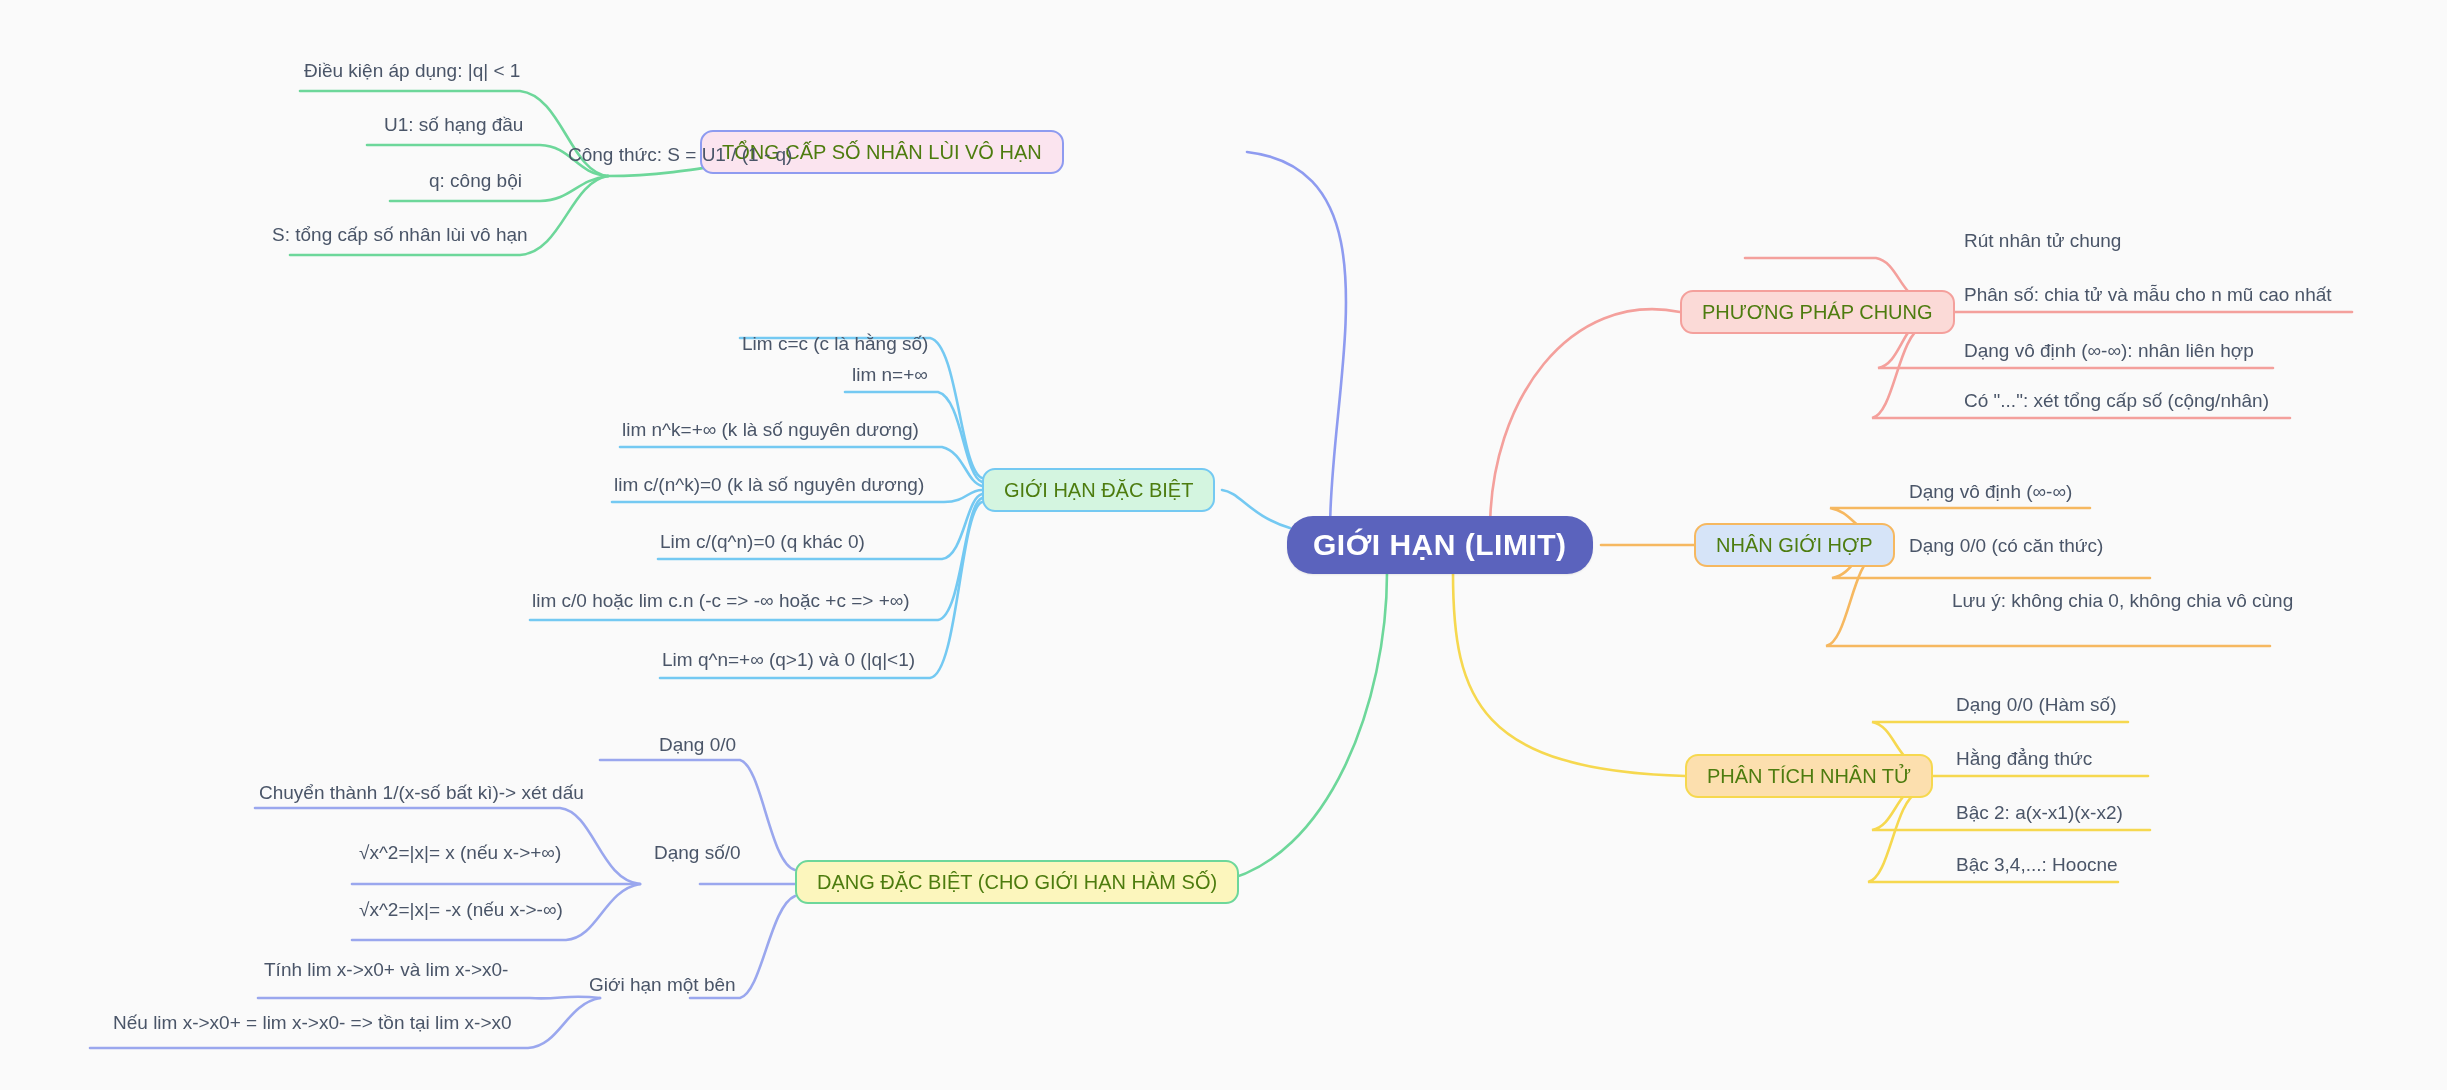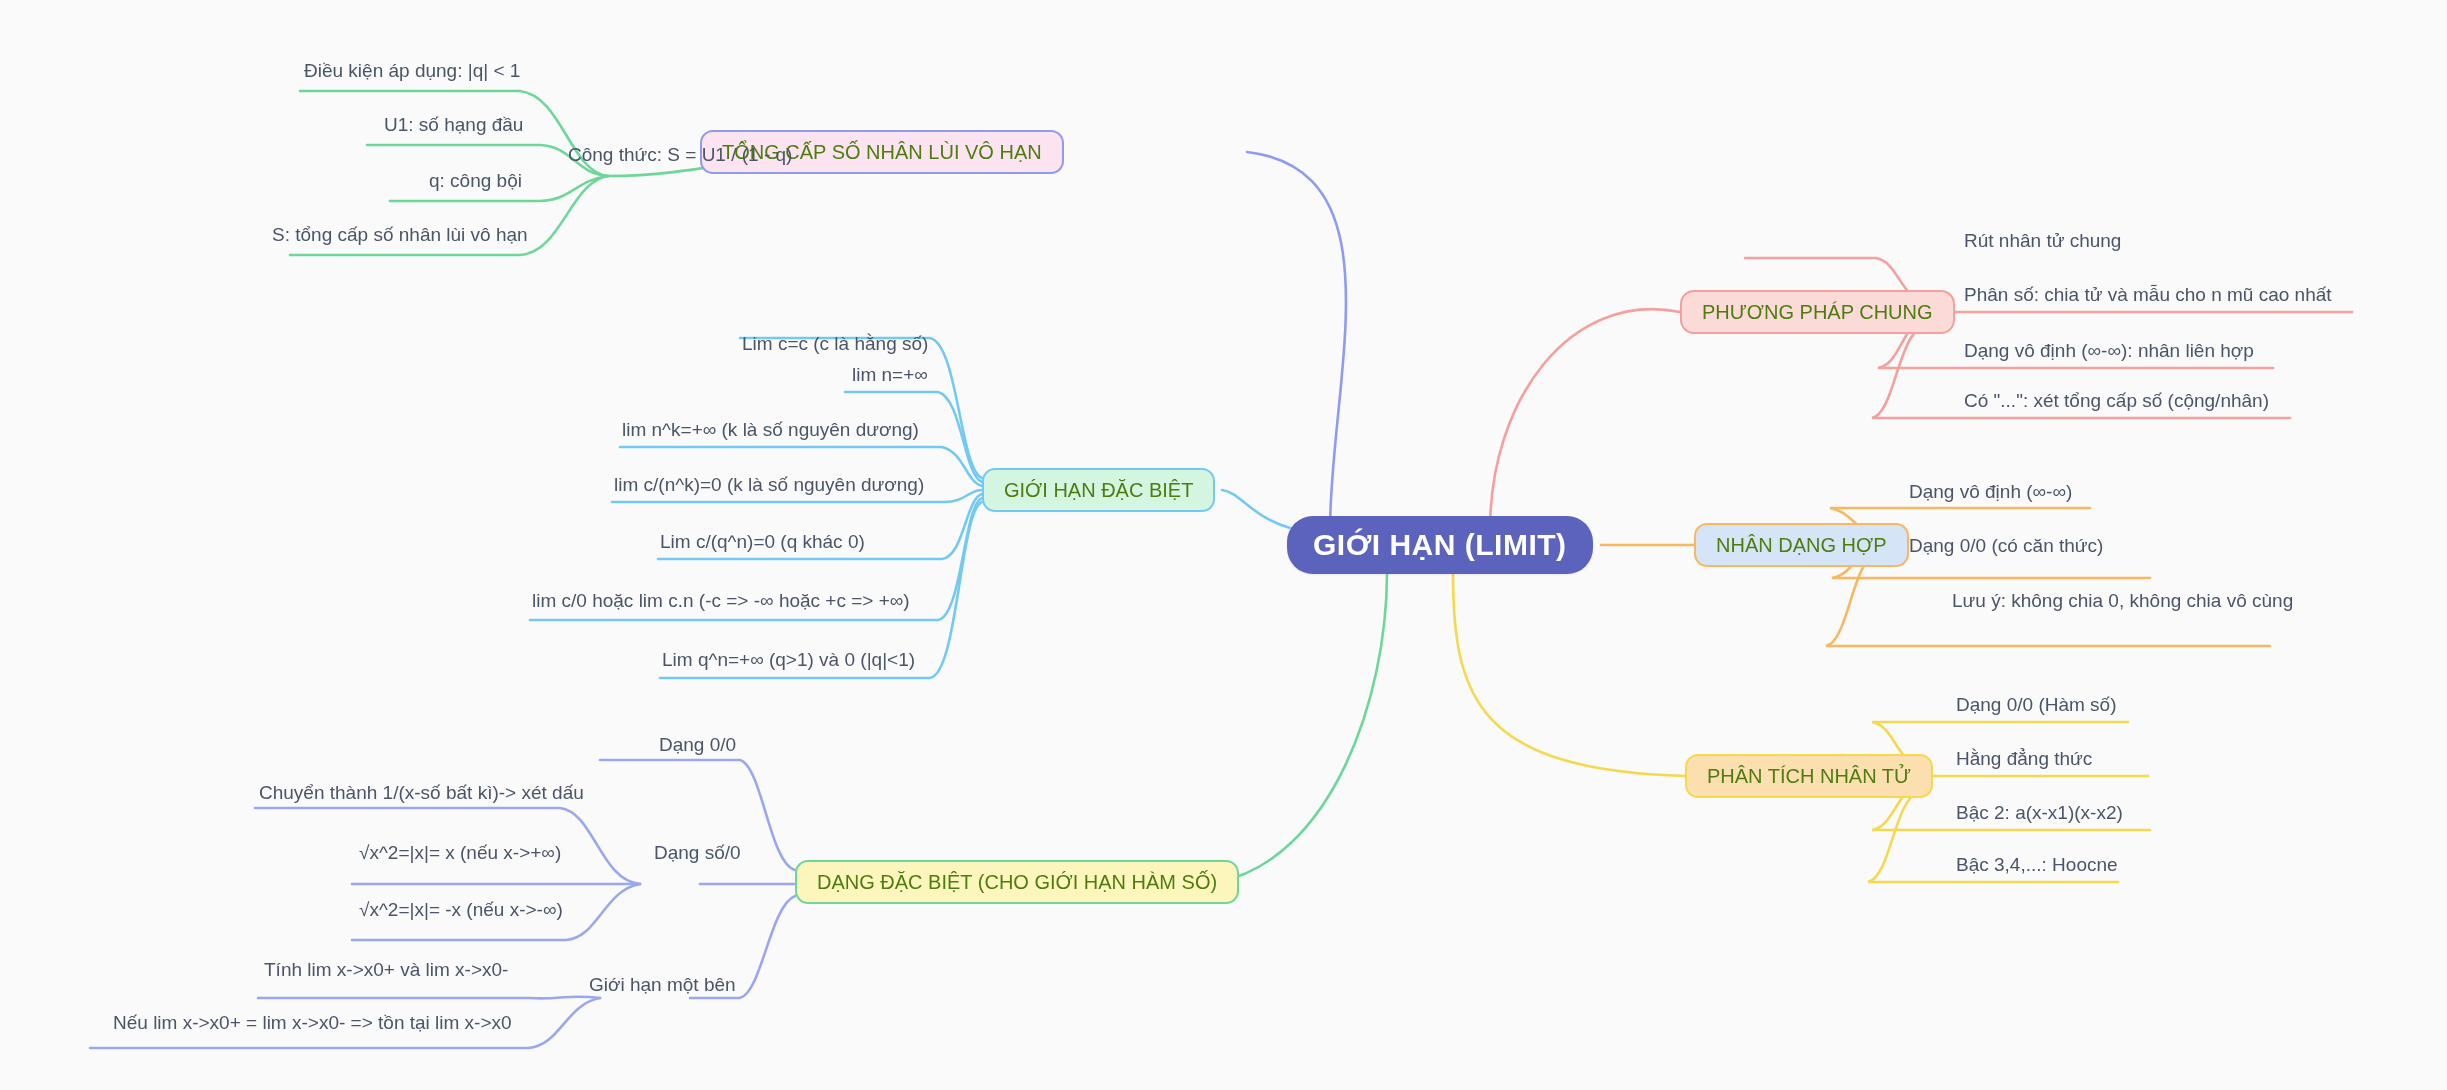--- a/index.html
+++ b/index.html
@@ -28,21 +28,21 @@
   .main{
     border-radius:13px;
     border:2px solid;
     font-size:20px;
     padding:0 20px;height:44px;
     color:#4d7c0f;
   }
   .main.pink   {background:#fbe4ef;border-color:#8e9bf0;}
   .main.mint   {background:#d4f5e0;border-color:#74c9f2;}
   .main.yellow {background:#fcf6bd;border-color:#6dd79a;}
-  .main.rose   {background:#fbdad7;border-color:#f4a09c;border-radius:14px;}
+  .main.rose   {background:#fbdad7;border-color:#f4a09c;}
   .main.blue   {background:#d6e4f8;border-color:#f6b860;}
   .main.orange {background:#fcdfae;border-color:#f6d84f;}
 
   
   .txt{
     font-size:19px;color:#4a5568;
     background:transparent;
     padding:0 4px;height:30px;
   }
   
@@ -119,21 +119,21 @@
   <div class="node root" style="left:1287px;top:516px;">GIỚI HẠN (LIMIT)</div>
 
   <div class="node main pink" style="left:700px;top:130px;">TỔNG CẤP SỐ NHÂN LÙI VÔ HẠN</div>
 
   <div class="node main mint" style="left:982px;top:468px;">GIỚI HẠN ĐẶC BIỆT</div>
 
   <div class="node main yellow" style="left:795px;top:860px;">DẠNG ĐẶC BIỆT (CHO GIỚI HẠN HÀM SỐ)</div>
 
   <div class="node main rose" style="left:1680px;top:290px;">PHƯƠNG PHÁP CHUNG</div>
 
-  <div class="node main blue" style="left:1694px;top:523px;">NHÂN DẠNG HỢP</div>
+  <div class="node main blue" style="left:1694px;top:523px;">NHÂN GIỚI HỢP</div>
 
   <div class="node main orange" style="left:1685px;top:754px;">PHÂN TÍCH NHÂN TỬ</div>
 
   <div class="node txt" style="left:564px;top:140px;">Công thức: S = U1 / (1 - q)</div>
 
   <div class="node leaf l-left" style="left:300px;top:56px;">Điều kiện áp dụng: |q| &lt; 1</div>
   <div class="node leaf l-left" style="left:380px;top:110px;">U1: số hạng đầu</div>
   <div class="node leaf l-left" style="left:425px;top:166px;">q: công bội</div>
   <div class="node leaf l-left" style="left:268px;top:220px;">S: tổng cấp số nhân lùi vô hạn</div>
 

